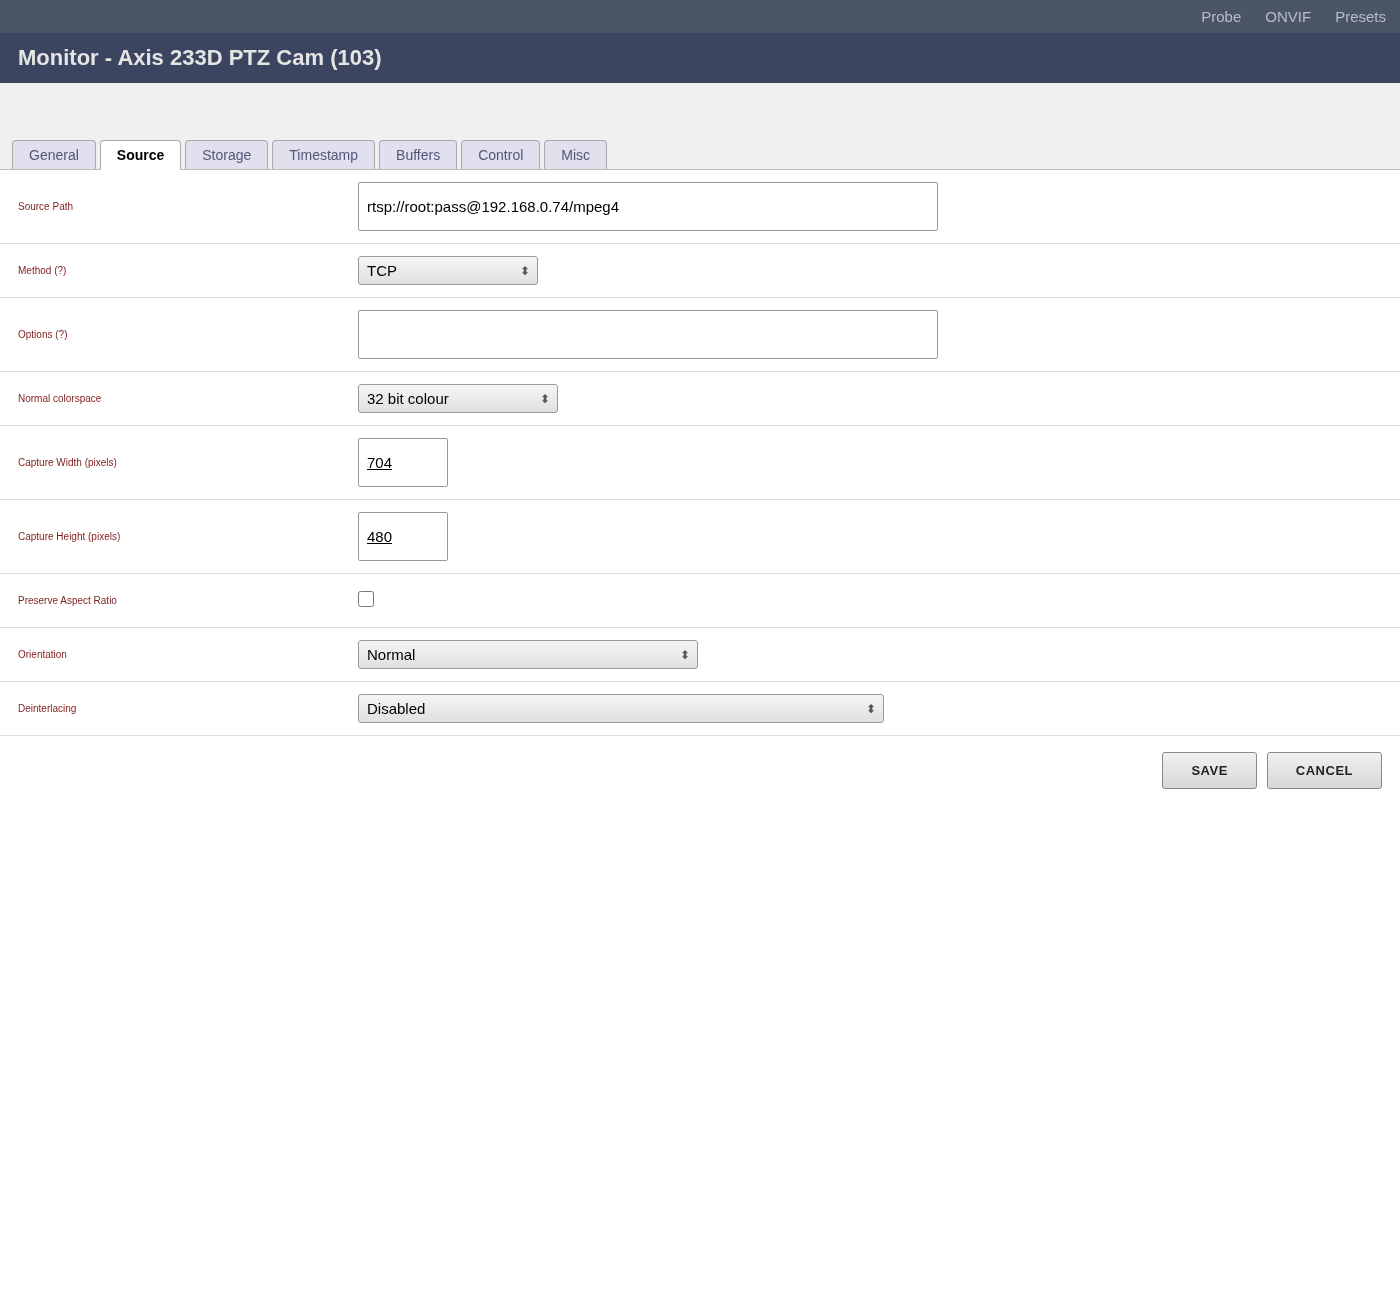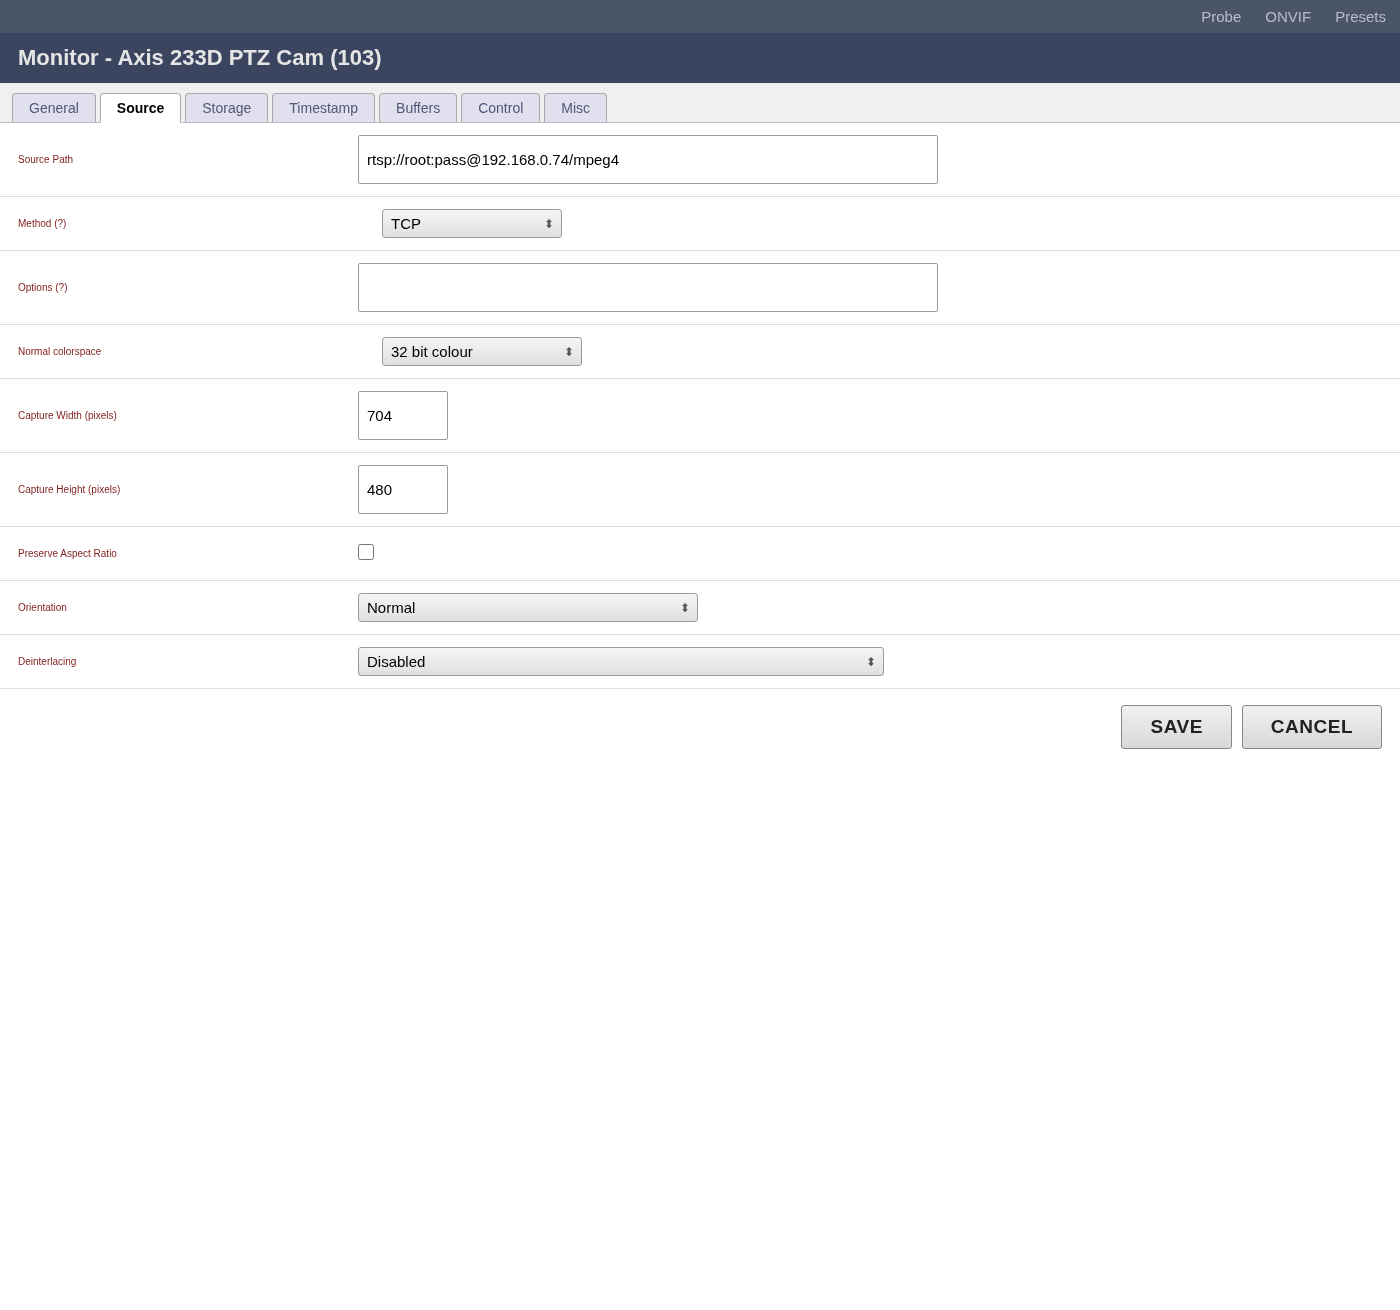--- a/index.html
+++ b/index.html
@@ -50,20 +50,21 @@
     .tab {
       padding: 6px 16px;
       border: 1px solid #aaa;
       border-bottom: none;
       background: #e0e0ee;
       color: #557;
       cursor: pointer;
       border-radius: 4px 4px 0 0;
       margin-right: 4px;
       font-size: 14px;
+      margin-top: 47px;
     }
 
     .tab.active {
       background: #fff;
       border-bottom: 1px solid #fff;
       color: #000;
       font-weight: bold;
       margin-bottom: -1px;
     }
 
@@ -98,20 +99,21 @@
       font-size: 15px;
       border-radius: 2px;
     }
 
     input[type="text"].full-width {
       width: 580px;
     }
 
     input[type="number"].narrow {
       width: 90px;
+      text-decoration: underline;
     }
 
     select {
       border: 1px solid #999;
       background: linear-gradient(to bottom, #f5f5f5, #e0e0e0);
       padding: 5px 8px;
       font-size: 15px;
       border-radius: 3px;
       appearance: none;
       -webkit-appearance: none;
@@ -130,21 +132,20 @@
       right: 8px;
       top: 50%;
       transform: translateY(-50%);
       pointer-events: none;
       font-size: 12px;
       color: #555;
     }
 
     select.medium {
       width: 180px;
-      margin-left: 24px;
     }
 
     select.wide {
       width: 526px;
     }
 
     select.normal-width {
       width: 340px;
     }
 
@@ -156,21 +157,21 @@
 
     .buttons-row {
       display: flex;
       justify-content: flex-end;
       padding: 16px 18px;
       gap: 10px;
     }
 
     .btn {
       padding: 10px 28px;
-      font-size: 19px;
+      font-size: 13px;
       font-weight: bold;
       border: 1px solid #888;
       border-radius: 3px;
       cursor: pointer;
       background: linear-gradient(to bottom, #f0f0f0, #d8d8d8);
       color: #222;
       letter-spacing: 0.5px;
     }
 
     .content-wrapper {

